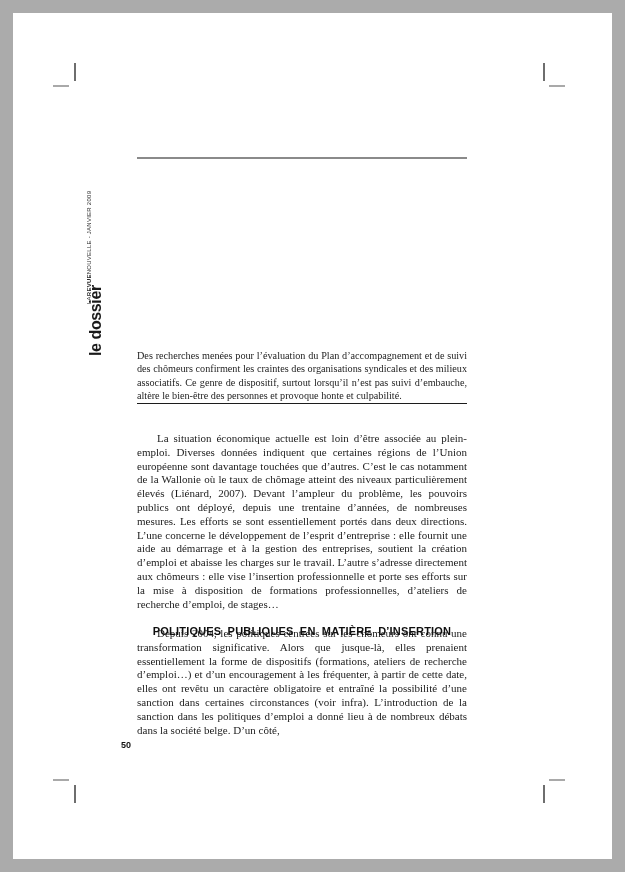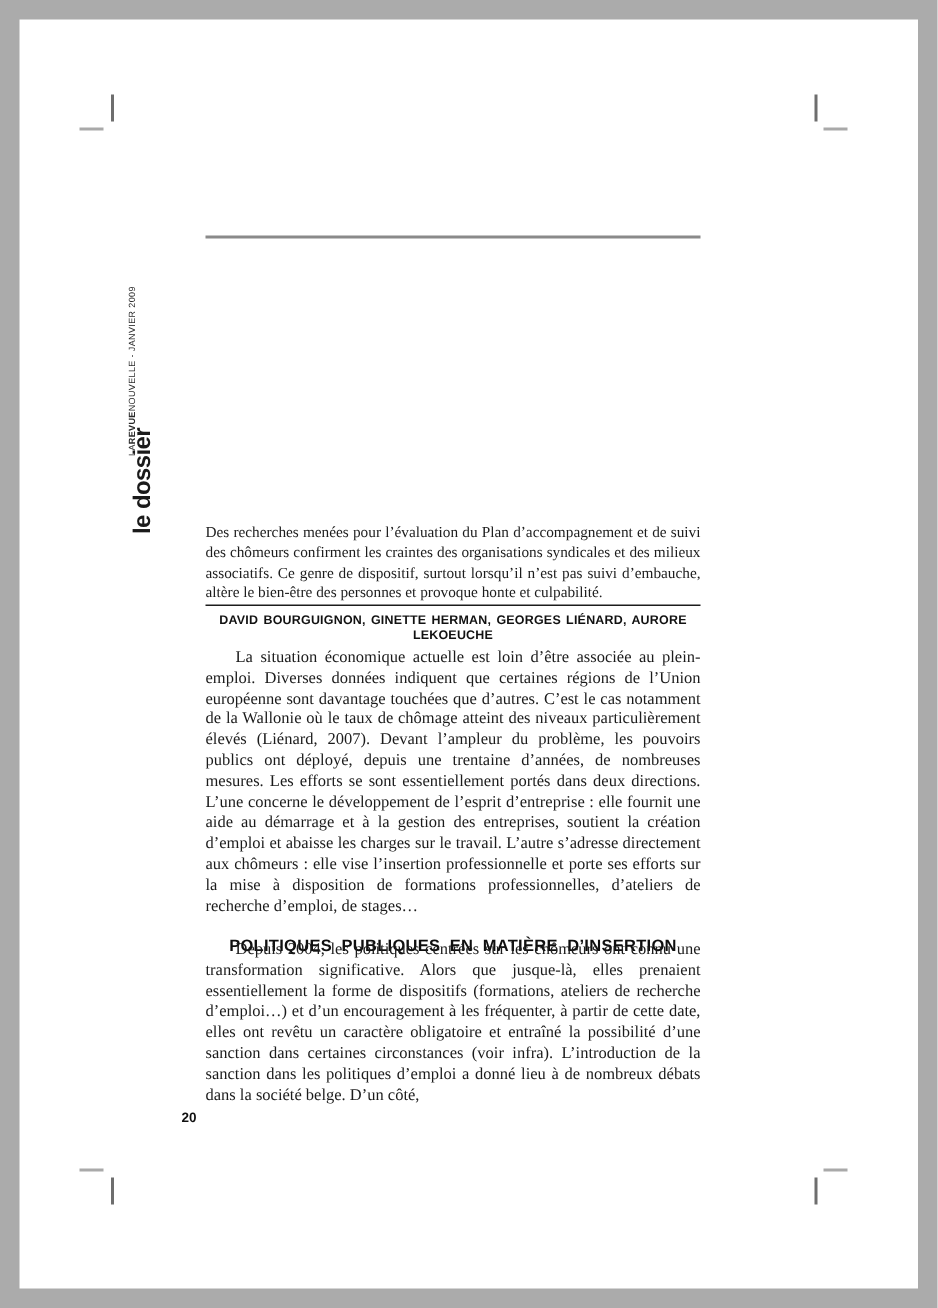--- a/index.html
+++ b/index.html
@@ -96,25 +96,24 @@
     <span>LA</span><span class="b">REVUE</span><span>NOUVELLE - JANVIER 2009</span>
   </div>
   <div class="vert vert-section">le dossier</div>
 
   <div class="col rule-top" style="position:absolute;"></div>
 
 
   <div class="col abstract" style="position:absolute;">Des recherches menées pour l’évaluation du Plan d’accompagnement et de suivi des chômeurs confirment les craintes des organisations syndicales et des milieux associatifs. Ce genre de dispositif, surtout lorsqu’il n’est pas suivi d’embauche, altère le bien-être des personnes et provoque honte et culpabilité.</div>
 
   <div class="col authors-rule" style="position:absolute;"></div>
-  <div class="col authors" style="position:absolute;">DAVID BOURGUIGNON, GINETTE HERMAN, GEORGES LIÉNARD, AURORE LEKOEUCHE</div>
 
   <div class="col body-par par1" style="position:absolute;">La situation économique actuelle est loin d’être associée au plein-emploi. Diverses données indiquent que certaines régions de l’Union européenne sont davantage touchées que d’autres. C’est le cas notamment de la Wallonie où le taux de chômage atteint des niveaux particulièrement élevés (Liénard, 2007). Devant l’ampleur du problème, les pouvoirs publics ont déployé, depuis une trentaine d’années, de nombreuses mesures. Les efforts se sont essentiellement portés dans deux directions. L’une concerne le développement de l’esprit d’entreprise : elle fournit une aide au démarrage et à la gestion des entreprises, soutient la création d’emploi et abaisse les charges sur le travail. L’autre s’adresse directement aux chômeurs : elle vise l’insertion professionnelle et porte ses efforts sur la mise à disposition de formations professionnelles, d’ateliers de recherche d’emploi, de stages…</div>
 
   <div class="col heading" style="position:absolute;">POLITIQUES PUBLIQUES EN MATIÈRE D’INSERTION</div>
 
   <div class="col body-par par2" style="position:absolute;">
     <span>Depuis 2004, les politiques centrées sur les chômeurs ont connu une transformation significative. Alors que jusque-là, elles prenaient essentiellement la forme de dispositifs (formations, ateliers de recherche d’emploi…) et d’un encouragement à les fréquenter, à partir de cette date, elles ont revêtu un caractère obligatoire et entraîné la possibilité d’une sanction dans certaines circonstances (voir </span><span class="ital">infra</span><span>). L’introduction de la sanction dans les politiques d’emploi a donné lieu à de nombreux débats dans la société belge. D’un côté,</span>
   </div>
 
-  <div class="page-number">20</div>
+  <div class="page-number">50</div>
 
 </div>
 
 </body></html>

